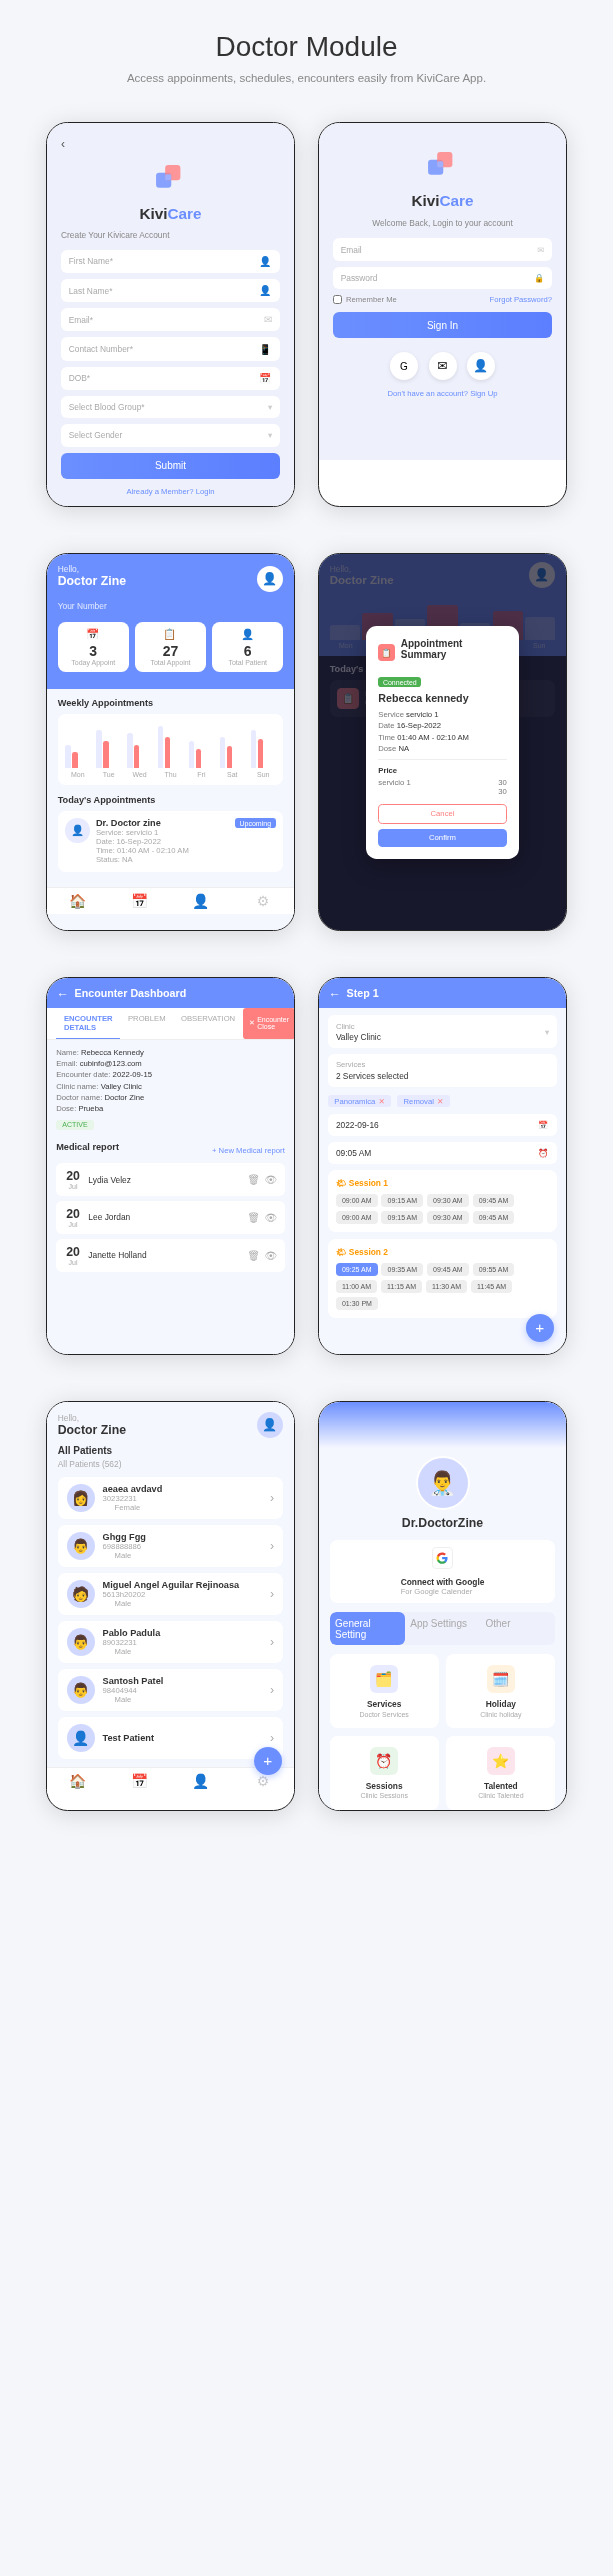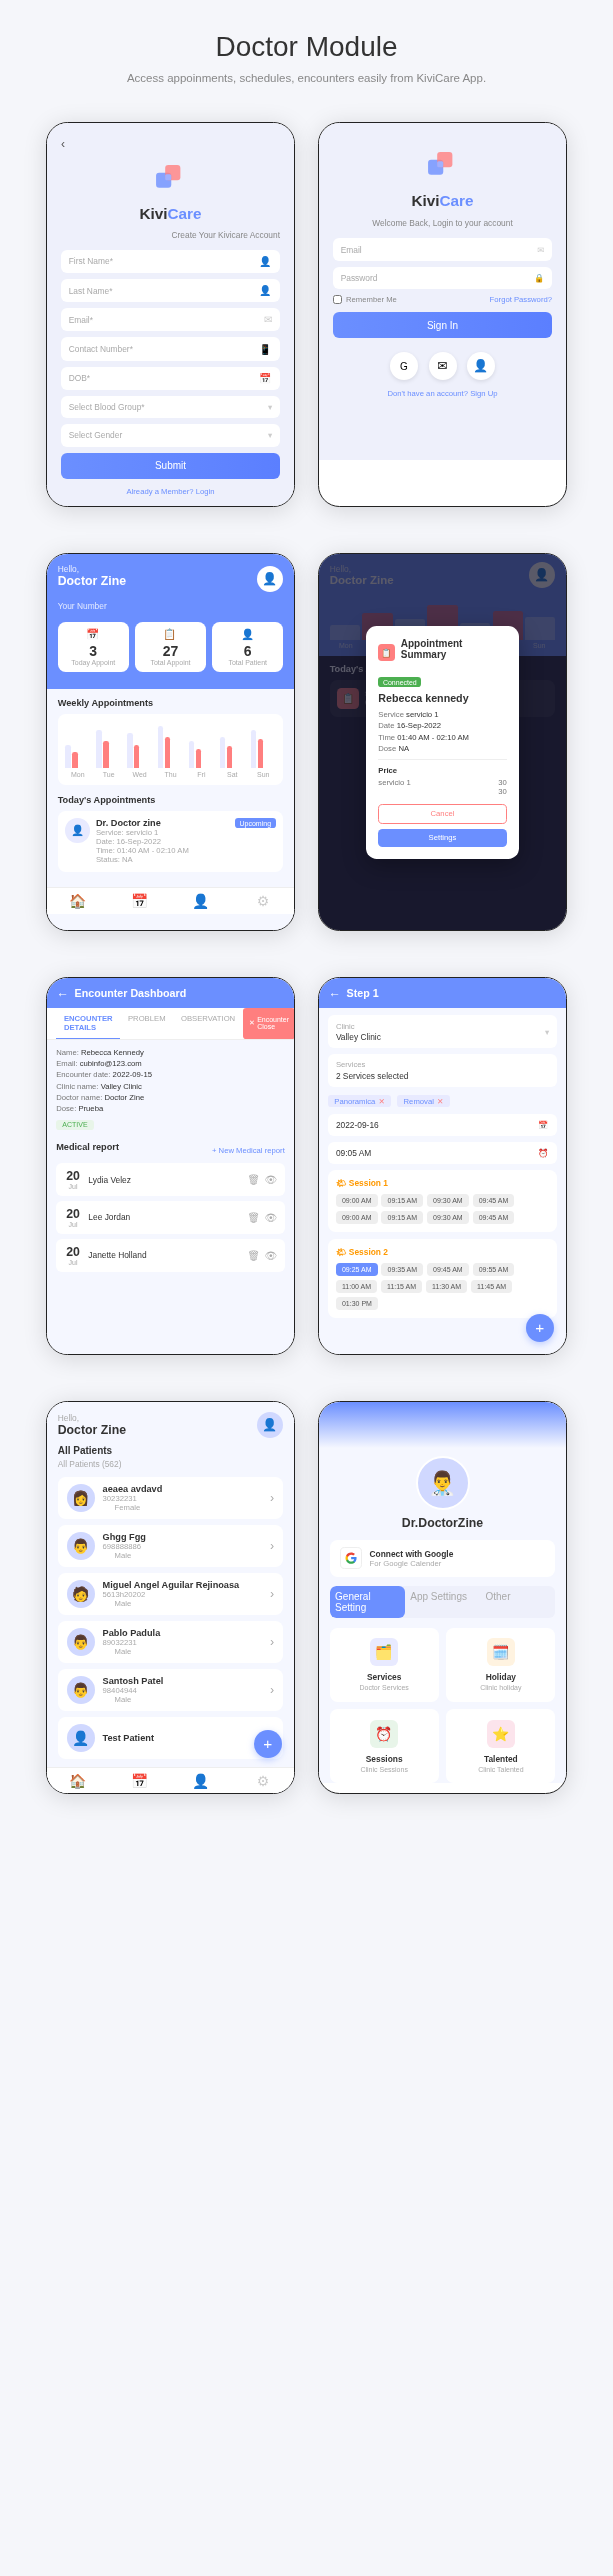--- a/index.html
+++ b/index.html
@@ -54,21 +54,21 @@
       text-align: center;
       margin-bottom: 7.7px;
     }
     .logo-icon {
       width: 41px;
       height: 41px;
       margin: 0 auto 4.6px;
       display: block;
     }
     .form-subtitle {
-      text-align: right;
+      text-align: left;
       font-size: 8.4px;
       color: #888;
       margin-bottom: 9.2px;
     }
     .form-field {
       background: #fff;
       border-radius: 6.1px;
       padding: 6.1px 7.7px;
       margin-bottom: 6.1px;
       display: flex;
@@ -509,20 +509,21 @@
     }
     .profile-name { font-size: 12.3px; font-weight: 700; color: #333; text-align: center; }
     .connect-google {
       background: #fff;
       border-radius: 7.7px;
       padding: 7.7px 10.7px;
       margin: 9.2px 10.7px;
       display: flex;
       align-items: center;
       gap: 7.7px;
+      flex-direction: column;
     }
     .google-icon {
       width: 21.5px; height: 21.5px;
       background: #fff;
       border-radius: 4.6px;
       border: 0.8px solid #eee;
       display: flex; align-items: center; justify-content: center;
       font-size: 10.7px;
     }
     .connect-info { flex: 1; }
@@ -910,21 +911,21 @@
           <div style="font-size:7.7px;font-weight:600;color:#333;margin-bottom:3.1px;">Price</div>
           <div class="modal-price-row">
               <span>servicio 1</span>
               <span>30</span>
             </div>
           <div class="modal-price-row">
               <span></span>
               <span>30</span>
             </div>
           <div class="modal-cancel-btn">Cancel</div>
-          <div class="modal-confirm-btn">Settings</div>
+          <div class="modal-confirm-btn">Confirm</div>
         </div>
       </div>
     </div>
   </div>
 </div>
 
 <div class="screens-grid">
 
   <div class="phone-frame">
     <div class="encounter-screen">

